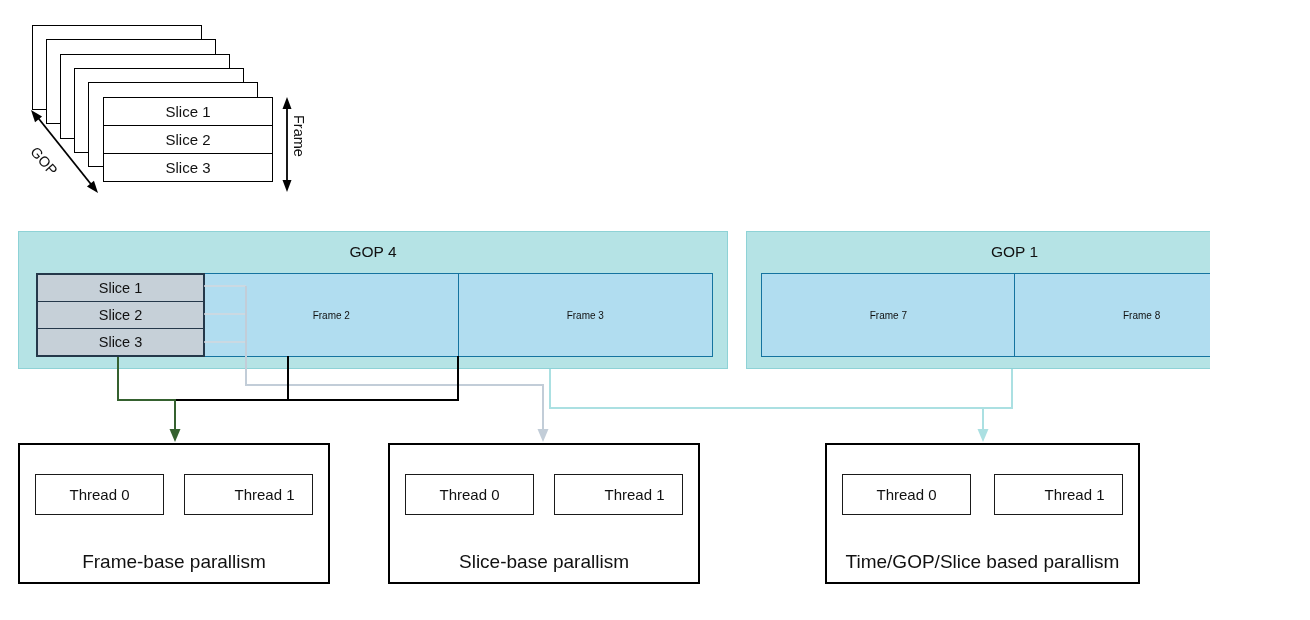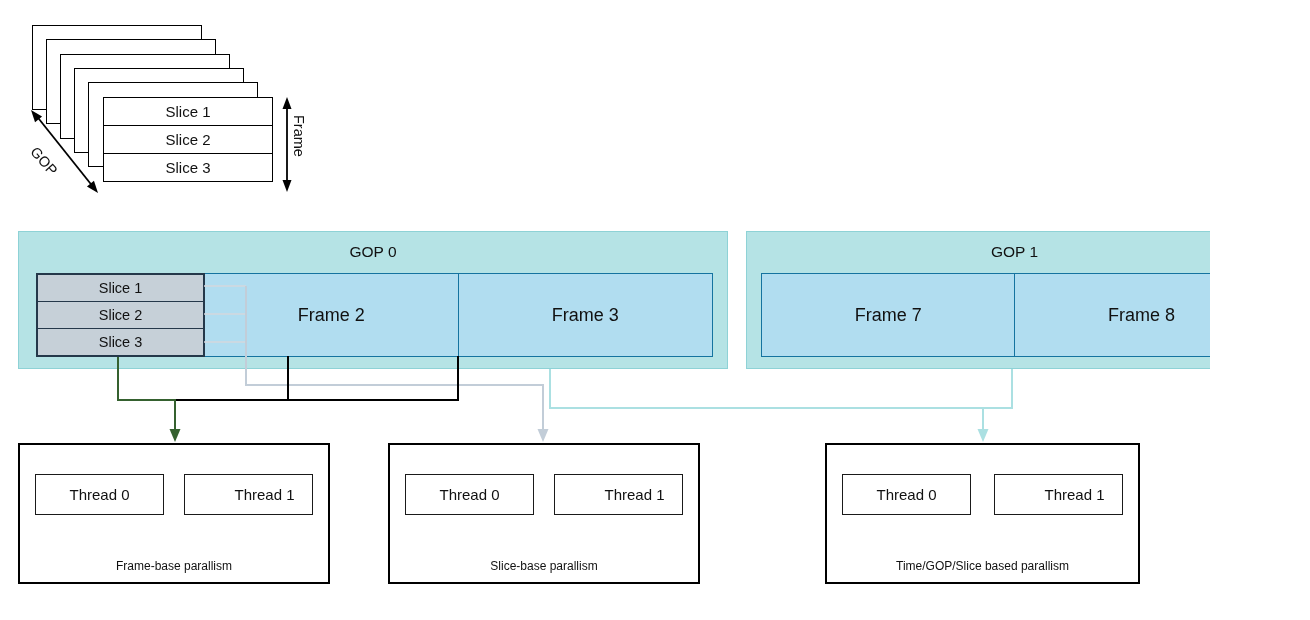--- a/index.html
+++ b/index.html
@@ -32,21 +32,21 @@
     background:var(--gop-container-fill,#b5e3e5);
     border:1px solid var(--gop-container-border,#8ed2d6);
   }
   .gop0{left:18px;width:710px;}
   .gop1{left:746px;width:537px;padding-left:12px;}
   .gop-title{position:absolute;top:11px;left:0;width:100%;text-align:center;font-size:15.5px;}
   .gop-row{position:absolute;top:41px;height:84px;display:flex;box-sizing:border-box;}
   .gop0 .gop-row{left:17px;width:677px;}
   .gop1 .gop-row{left:14px;width:508px;}
   .frame-cell{
-    flex:1;display:flex;align-items:center;justify-content:center;font-size:18px;
+    flex:1;display:flex;align-items:center;justify-content:center;font-size:10px;
     background:var(--frame-fill,#b1ddf0);border:1.5px solid var(--frame-border,#15739f);
     box-sizing:border-box;
   }
   .frame-cell + .frame-cell{margin-left:-1.5px;}
   .slice-box{
     flex:0 0 169px;width:169px;display:flex;flex-direction:column;
     background:var(--slice-fill,#c6d0d8);border:2px solid var(--slice-border,#24384a);
     box-sizing:border-box;margin-right:-1.5px;z-index:2;
   }
   .slice-row{flex:1;display:flex;align-items:center;justify-content:center;font-size:14.5px;}
@@ -59,21 +59,21 @@
   .pbox1{left:18px;width:312px;}
   .pbox2{left:388px;width:312px;}
   .pbox3{left:825px;width:315px;}
   .thread{
     position:absolute;top:29px;width:129px;height:41px;background:#fff;box-sizing:border-box;
     border:1.6px solid var(--thread-border,#1a1a1a);
     display:flex;align-items:center;justify-content:center;font-size:15px;
   }
   .thread.t0{left:15px;}
   .thread.t1{right:15px;padding-left:32px;}
-  .pbox-label{position:absolute;bottom:9px;left:0;width:100%;text-align:center;font-size:12px;}
+  .pbox-label{position:absolute;bottom:9px;left:0;width:100%;text-align:center;font-size:19px;}
   
   .overlay{position:absolute;left:0;top:0;z-index:5;pointer-events:none;}
   .ln-stack{stroke:var(--stack-border,#000);stroke-width:1.8;fill:none;}
   .ah-stack{fill:var(--stack-border,#000);}
   .ln-black{stroke:var(--connector-frame,#000);stroke-width:2;fill:none;}
   .ln-green{stroke:var(--connector-frame-base,#35612f);stroke-width:2;fill:none;}
   .ah-green{fill:var(--connector-frame-base,#35612f);}
   .ln-silver{stroke:var(--connector-slice,#c2cdd8);stroke-width:2;fill:none;}
   .ah-silver{fill:var(--connector-slice,#c2cdd8);}
   .ln-stub{stroke:var(--connector-slice-stub,#d4d7de);stroke-width:1.6;fill:none;}
@@ -94,21 +94,21 @@
     <div class="stack-front">
       <div class="stack-slice">Slice 1</div>
       <div class="stack-slice">Slice 2</div>
       <div class="stack-slice">Slice 3</div>
     </div>
     <div class="gop-axis">GOP</div>
     <div class="frame-axis">Frame</div>
   </div>
 
   <div class="gop gop0">
-    <div class="gop-title">GOP 0</div>
+    <div class="gop-title">GOP 4</div>
     <div class="gop-row">
       <div class="slice-box">
         <div class="slice-row">Slice 1</div>
         <div class="slice-row">Slice 2</div>
         <div class="slice-row">Slice 3</div>
       </div>
       <div class="frame-cell">Frame 2</div>
       <div class="frame-cell">Frame 3</div>
     </div>
   </div>

